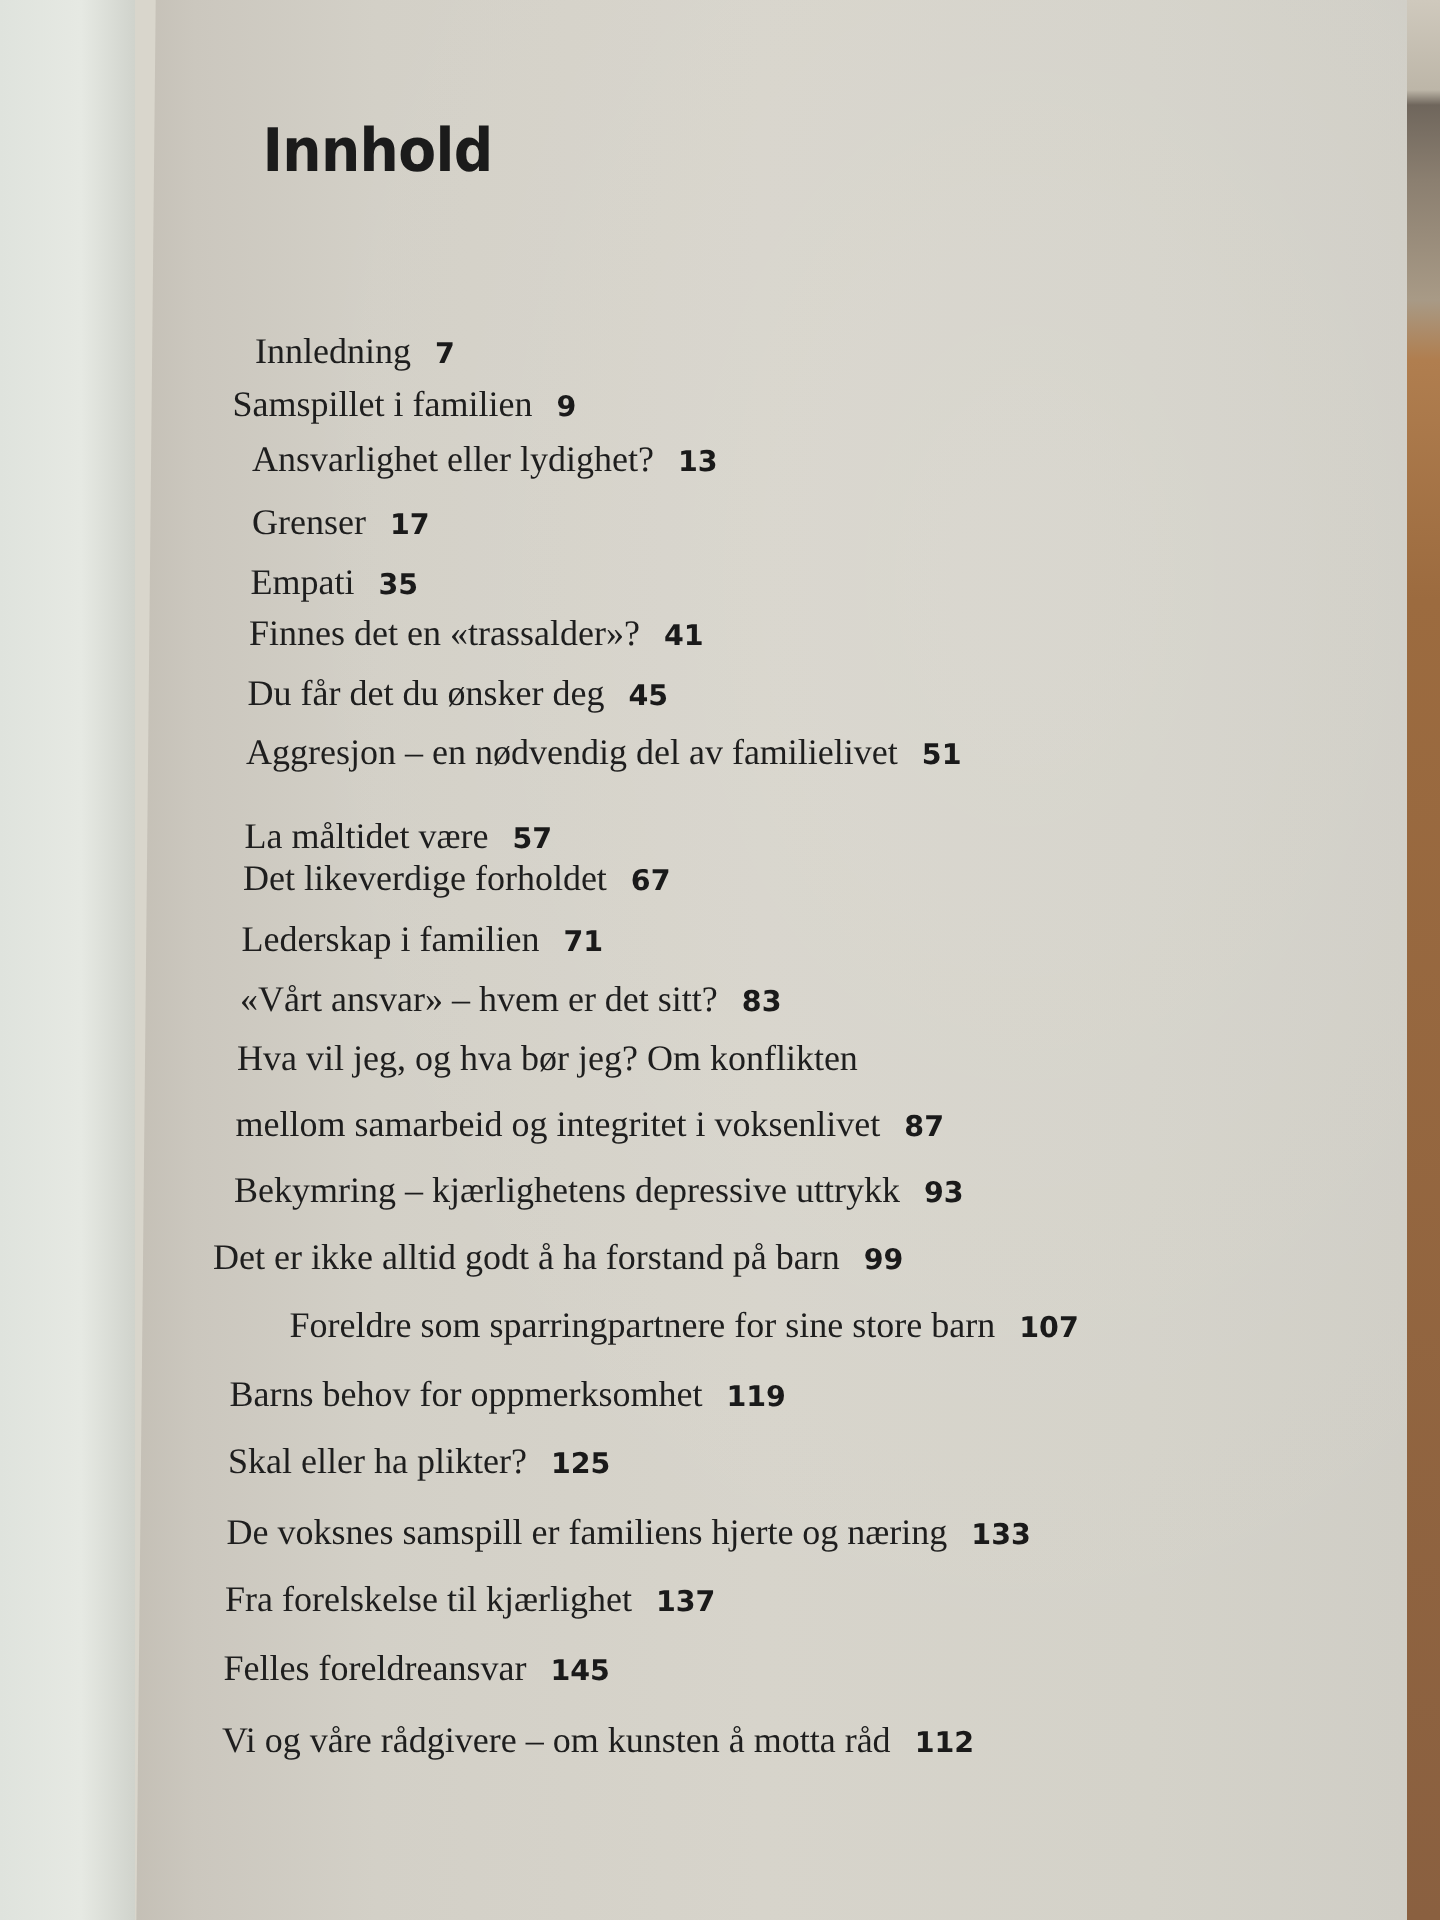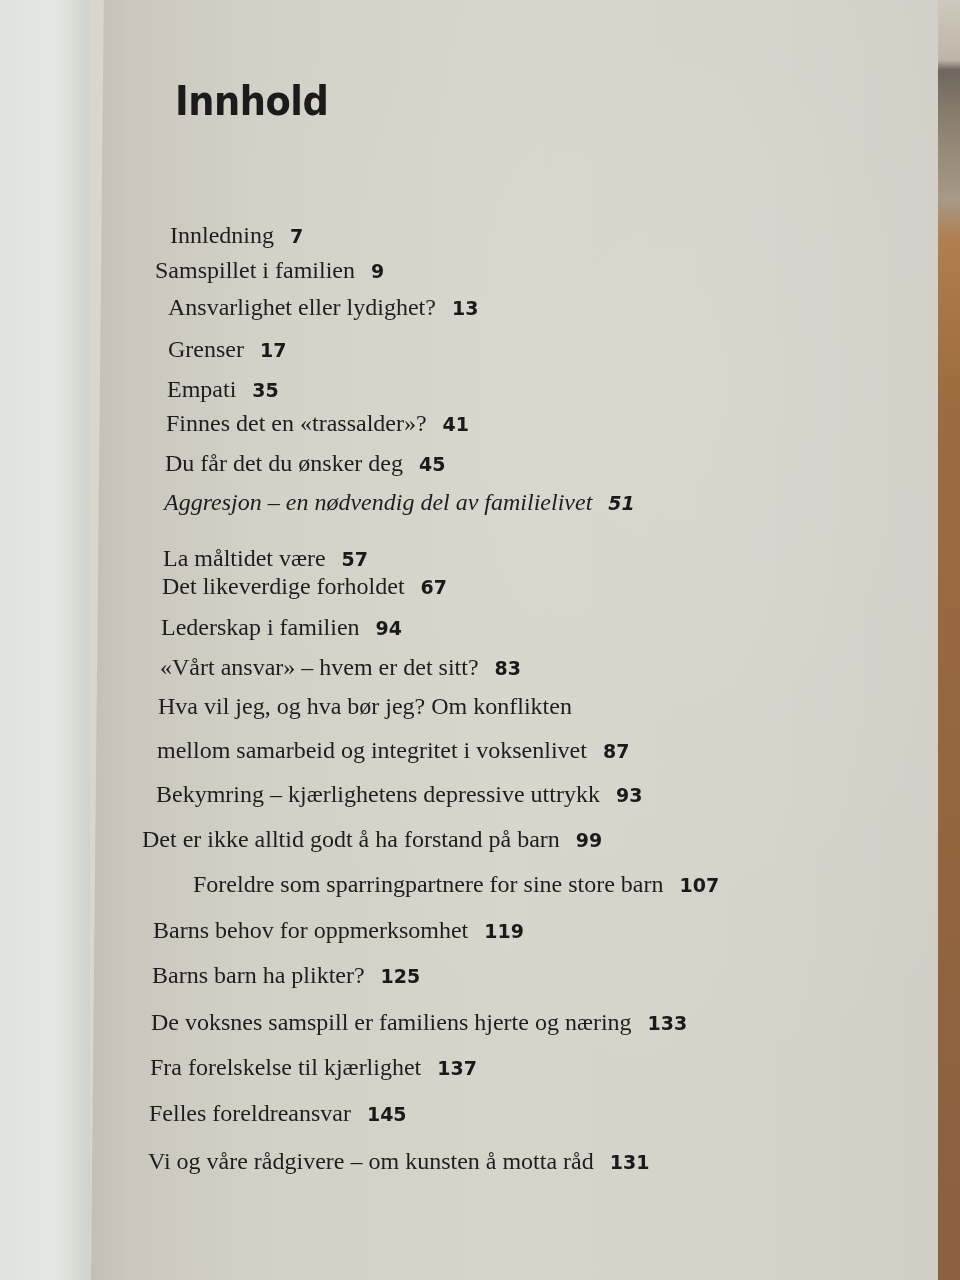--- a/index.html
+++ b/index.html
@@ -51,29 +51,29 @@
 <div class="title">Innhold</div>
 
 <div class="toc">
   <div class="entry" style="left:170px;top:222px;"><span>Innledning</span><span class="page-num">7</span></div>
   <div class="entry" style="left:155px;top:257px;"><span>Samspillet i familien</span><span class="page-num">9</span></div>
   <div class="entry" style="left:168px;top:294px;"><span>Ansvarlighet eller lydighet?</span><span class="page-num">13</span></div>
   <div class="entry" style="left:168px;top:336px;"><span>Grenser</span><span class="page-num">17</span></div>
   <div class="entry" style="left:167px;top:376px;"><span>Empati</span><span class="page-num">35</span></div>
   <div class="entry" style="left:166px;top:410px;"><span>Finnes det en «trassalder»?</span><span class="page-num">41</span></div>
   <div class="entry" style="left:165px;top:450px;"><span>Du får det du ønsker deg</span><span class="page-num">45</span></div>
-  <div class="entry" style="left:164px;top:489px;font-style:italic;"><span>Aggresjon – en nødvendig del av familielivet</span><span class="page-num">51</span></div>
+  <div class="entry" style="left:164px;top:489px;"><span>Aggresjon – en nødvendig del av familielivet</span><span class="page-num">51</span></div>
   <div class="entry" style="left:163px;top:533px;margin-top:12px;"><span>La måltidet være</span><span class="page-num">57</span></div>
   <div class="entry" style="left:162px;top:573px;"><span>Det likeverdige forholdet</span><span class="page-num">67</span></div>
-  <div class="entry" style="left:161px;top:614px;"><span>Lederskap i familien</span><span class="page-num">94</span></div>
+  <div class="entry" style="left:161px;top:614px;"><span>Lederskap i familien</span><span class="page-num">71</span></div>
   <div class="entry" style="left:160px;top:654px;"><span>«Vårt ansvar» – hvem er det sitt?</span><span class="page-num">83</span></div>
   <div class="entry" style="left:158px;top:693px;"><span>Hva vil jeg, og hva bør jeg? Om konflikten</span></div>
   <div class="entry" style="left:157px;top:737px;text-align:right;"><span>mellom samarbeid og integritet i voksenlivet</span><span class="page-num">87</span></div>
   <div class="entry" style="left:156px;top:781px;"><span>Bekymring – kjærlighetens depressive uttrykk</span><span class="page-num">93</span></div>
   <div class="entry" style="left:142px;top:826px;"><span>Det er ikke alltid godt å ha forstand på barn</span><span class="page-num">99</span></div>
   <div class="entry" style="left:170px;top:871px;margin-left:23px;"><span>Foreldre som sparringpartnere for sine store barn</span><span class="page-num">107</span></div>
   <div class="entry" style="left:153px;top:917px;"><span>Barns behov for oppmerksomhet</span><span class="page-num">119</span></div>
-  <div class="entry" style="left:152px;top:962px;"><span>Barns barn ha plikter?</span><span class="page-num">125</span></div>
+  <div class="entry" style="left:152px;top:962px;"><span>Skal eller ha plikter?</span><span class="page-num">125</span></div>
   <div class="entry" style="left:151px;top:1009px;"><span>De voksnes samspill er familiens hjerte og næring</span><span class="page-num">133</span></div>
   <div class="entry" style="left:150px;top:1054px;"><span>Fra forelskelse til kjærlighet</span><span class="page-num">137</span></div>
   <div class="entry" style="left:149px;top:1100px;"><span>Felles foreldreansvar</span><span class="page-num">145</span></div>
-  <div class="entry" style="left:148px;top:1148px;"><span>Vi og våre rådgivere – om kunsten å motta råd</span><span class="page-num">131</span></div>
+  <div class="entry" style="left:148px;top:1148px;"><span>Vi og våre rådgivere – om kunsten å motta råd</span><span class="page-num">112</span></div>
 </div>
 
 </body></html>

